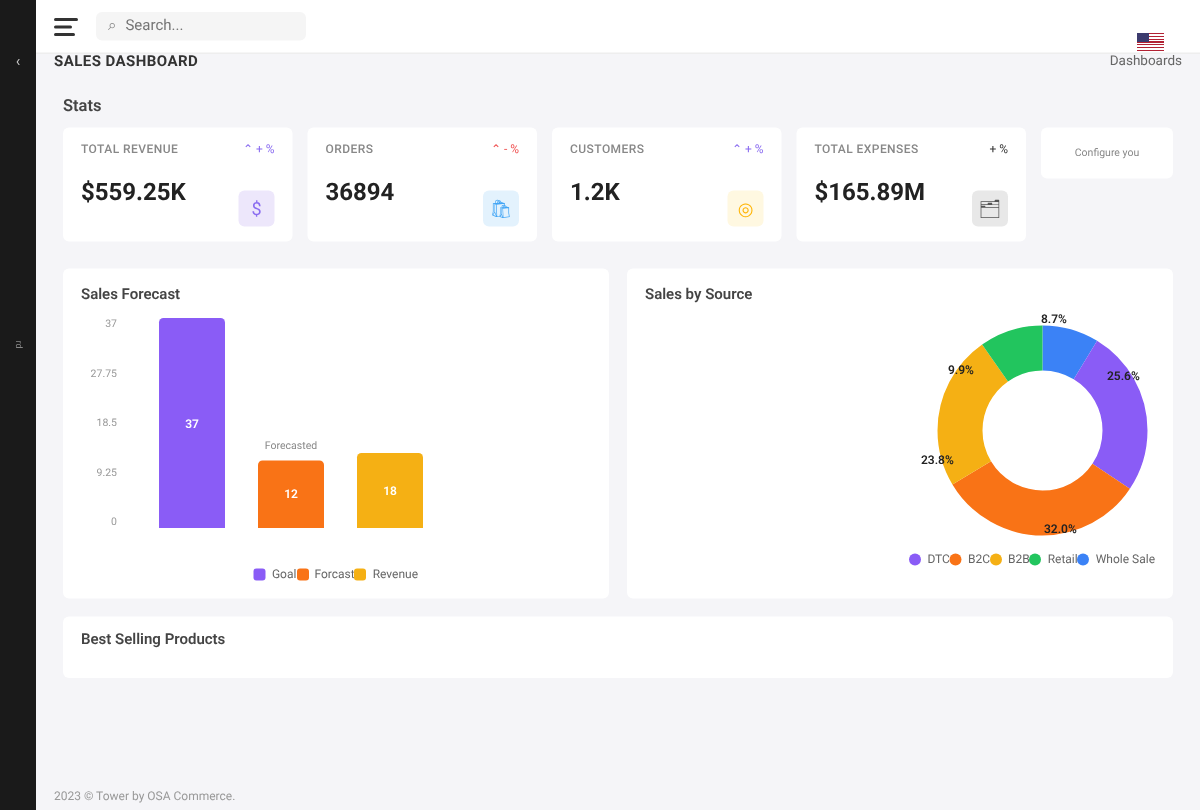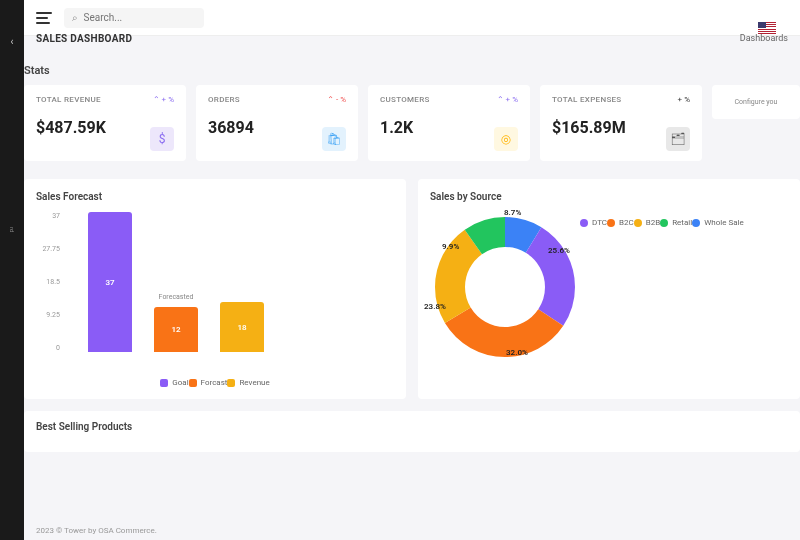--- a/index.html
+++ b/index.html
@@ -10,24 +10,24 @@
 .top-bar{position:absolute;left:24px;top:0;right:0;height:36px;background:#fff;display:flex;align-items:center;padding:0 12px;border-bottom:1px solid #eee}
 .menu-icon{width:16px;height:12px;display:flex;flex-direction:column;justify-content:space-between;cursor:pointer}
 .menu-icon span{height:2px;background:#333;border-radius:1px}
 .menu-icon span:nth-child(1){width:16px}
 .menu-icon span:nth-child(2){width:12px}
 .menu-icon span:nth-child(3){width:14px}
 .search-box{margin-left:12px;display:flex;align-items:center;background:#f5f5f5;border-radius:4px;padding:4px 8px;width:140px}
 .search-box input{border:none;background:transparent;outline:none;font-size:10px;width:100%;margin-left:6px}
 .flag{position:absolute;right:12px;top:10px;width:18px;height:12px;background:linear-gradient(to bottom,#b22234 7.7%,#fff 7.7% 15.4%,#b22234 15.4% 23.1%,#fff 23.1% 30.8%,#b22234 30.8% 38.5%,#fff 38.5% 46.2%,#b22234 46.2% 53.8%,#fff 53.8% 61.5%,#b22234 61.5% 69.2%,#fff 69.2% 76.9%,#b22234 76.9% 84.6%,#fff 84.6% 92.3%,#b22234 92.3%);position:relative;margin-left:auto}
 .flag::before{content:'';position:absolute;left:0;top:0;width:8px;height:6.5px;background:#3c3b6e}
-.title-bar{position:absolute;left:24px;top:24px;right:0;height:28px;display:flex;align-items:center;padding:0 12px;justify-content:space-between}
+.title-bar{position:absolute;left:24px;top:36px;right:0;height:28px;display:flex;padding:0 12px;justify-content:space-between}
 .title-bar h1{font-size:10px;font-weight:700;letter-spacing:0.3px}
 .breadcrumb{font-size:9px;color:#666}
-.content{position:absolute;left:24px;top:64px;right:0;bottom:20px;padding:0 0;overflow:hidden}
+.content{position:absolute;left:24px;top:64px;right:0;bottom:20px;padding:0 18px;overflow:hidden}
 .stats-header{font-size:11px;font-weight:600;color:#444;margin-bottom:8px}
 .stats-row{display:flex;gap:10px;margin-bottom:18px}
 .stat-card{background:#fff;border-radius:4px;padding:10px 12px;flex:1;position:relative;min-height:76px}
 .stat-label{font-size:8px;color:#888;font-weight:500;letter-spacing:0.3px}
 .stat-trend{position:absolute;right:12px;top:10px;font-size:8px}
 .stat-trend.up{color:#8a6cf0}
 .stat-trend.down{color:#f05252}
 .stat-value{font-size:16px;font-weight:700;color:#222;margin-top:14px}
 .stat-icon{position:absolute;right:12px;bottom:10px;width:24px;height:24px;border-radius:4px;display:flex;align-items:center;justify-content:center;font-size:12px}
 .stat-icon.purple{background:#ede7fb;color:#8a6cf0}
@@ -44,21 +44,21 @@
 .bars-container{position:absolute;left:8px;right:0;bottom:20px;height:140px;display:flex;align-items:flex-end;gap:22px;padding:0 18px}
 .bar-wrap{display:flex;flex-direction:column;align-items:center;width:44px;position:relative}
 .bar{width:44px;border-radius:3px 3px 0 0;display:flex;align-items:center;justify-content:center;color:#fff;font-size:8px;font-weight:600}
 .bar.purple{background:#8a5cf6}
 .bar.orange{background:#f97316}
 .bar.yellow{background:#f5b014}
 .forecast-label{position:absolute;top:-14px;font-size:7px;color:#888}
 .legend{display:flex;justify-content:center;margin-top:6px;font-size:8px;color:#666}
 .legend-item{display:flex;align-items:center;gap:4px}
 .legend-dot{width:8px;height:8px;border-radius:2px}
-.donut-wrap{display:flex;flex-direction:row;align-items:flex-start}
+.donut-wrap{display:flex;flex-direction:column;align-items:flex-end}
 .donut{position:relative;width:150px;height:150px}
 .donut svg{width:150px;height:150px;transform:rotate(-90deg)}
 .donut-label{position:absolute;font-size:8px;font-weight:600;color:#222}
 .bottom-row{display:flex;gap:12px}
 .bottom-card{background:#fff;border-radius:4px;padding:10px 12px;flex:1}
 .footer{position:absolute;left:24px;bottom:0;right:0;height:20px;display:flex;align-items:center;padding:0 12px;font-size:8px;color:#999;background:#f5f5f8}
 </style>
 </head>
 <body>
 
@@ -84,21 +84,21 @@
   <h1>SALES DASHBOARD</h1>
   <span class="breadcrumb">Dashboards</span>
 </div>
 
 <div class="content">
   <div class="stats-header">Stats</div>
   <div class="stats-row">
     <div class="stat-card">
       <div class="stat-label">TOTAL REVENUE</div>
       <div class="stat-trend up">⌃ + %</div>
-      <div class="stat-value">$487.59K</div>
+      <div class="stat-value">$559.25K</div>
       <div class="stat-icon purple">$</div>
     </div>
     <div class="stat-card">
       <div class="stat-label">ORDERS</div>
       <div class="stat-trend down">⌃ - %</div>
       <div class="stat-value">36894</div>
       <div class="stat-icon blue">🛍</div>
     </div>
     <div class="stat-card">
       <div class="stat-label">CUSTOMERS</div>

